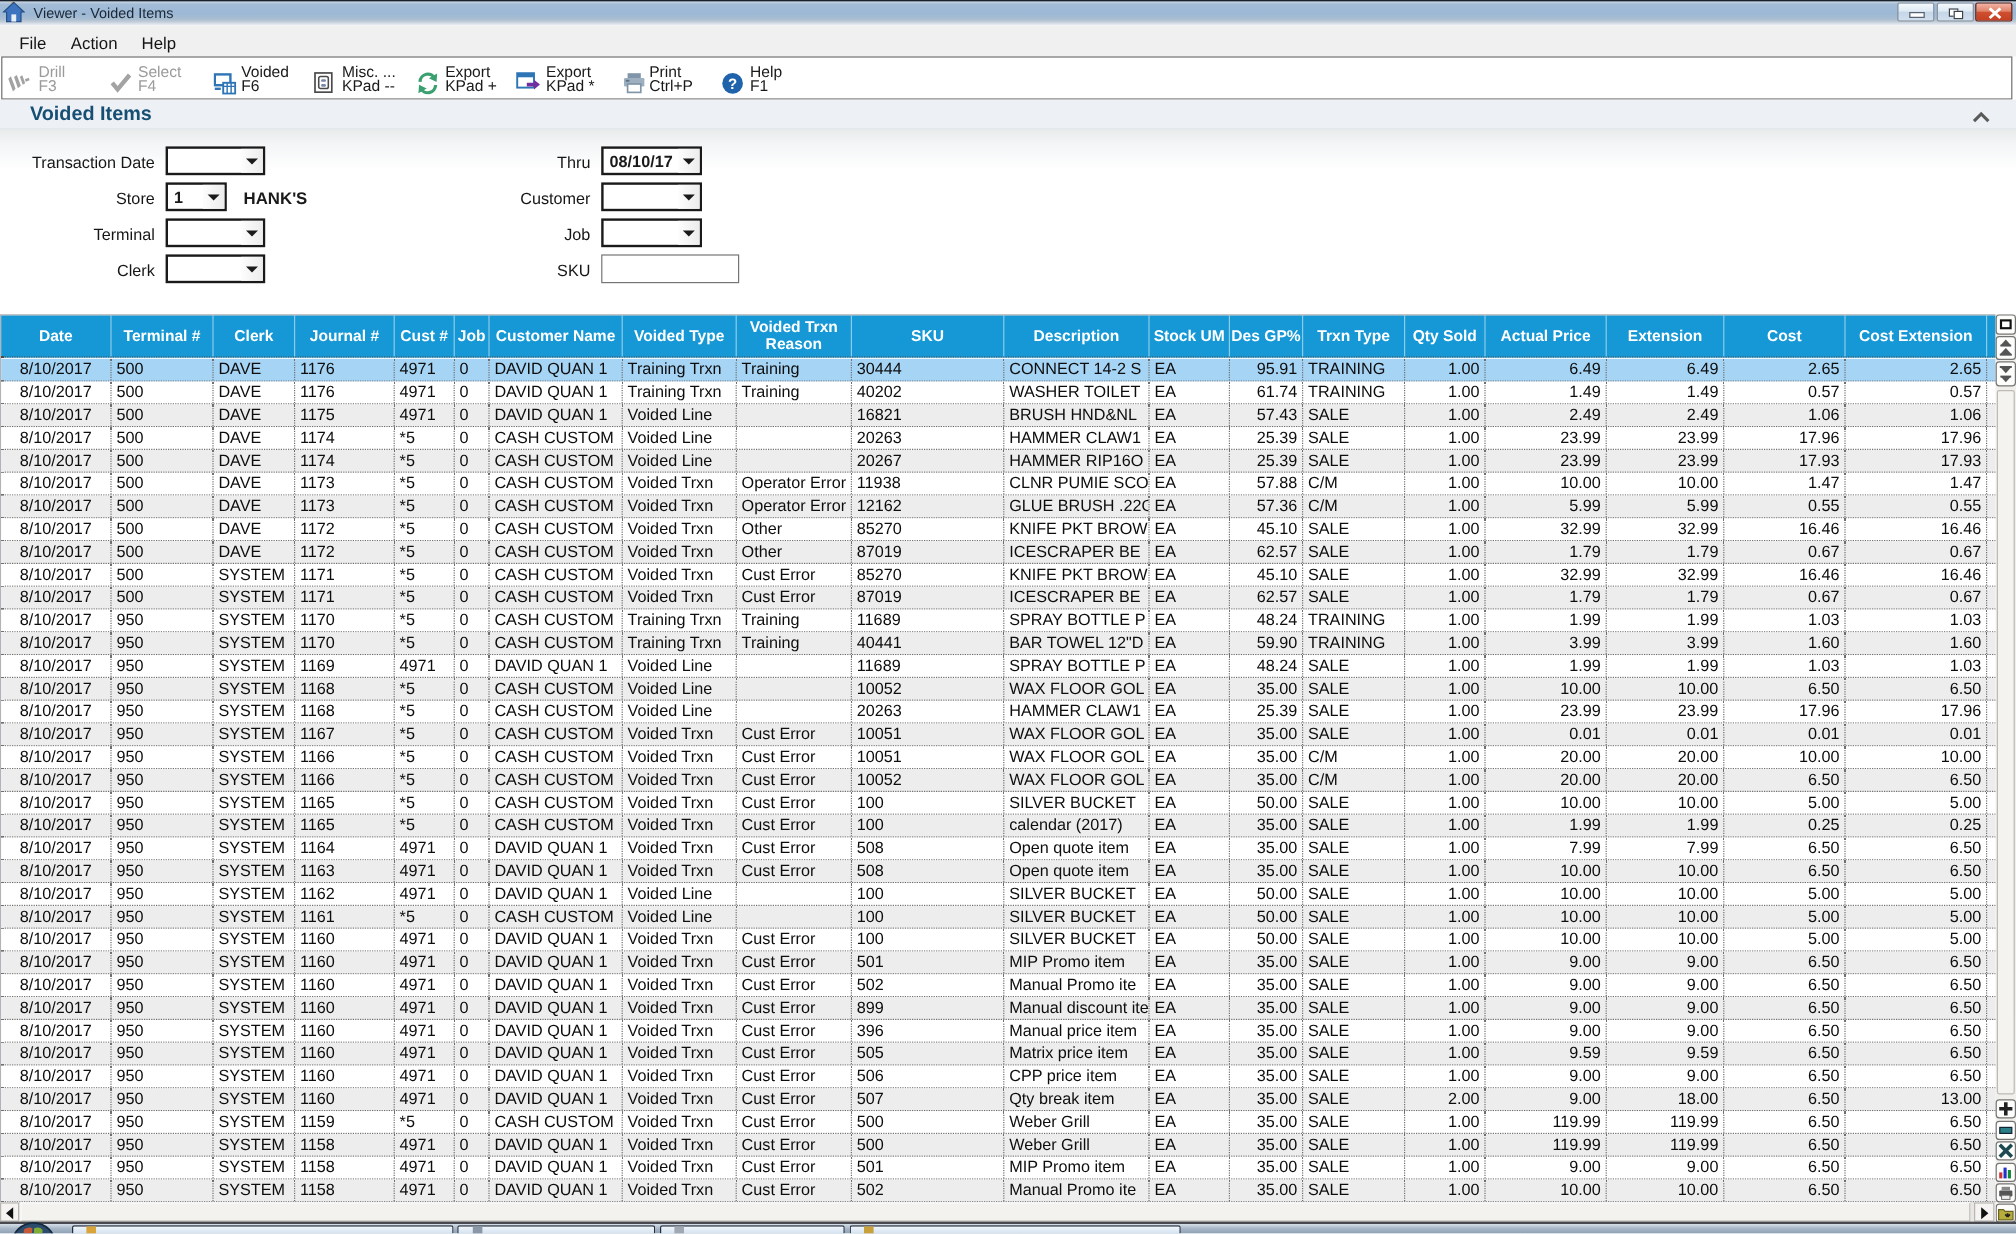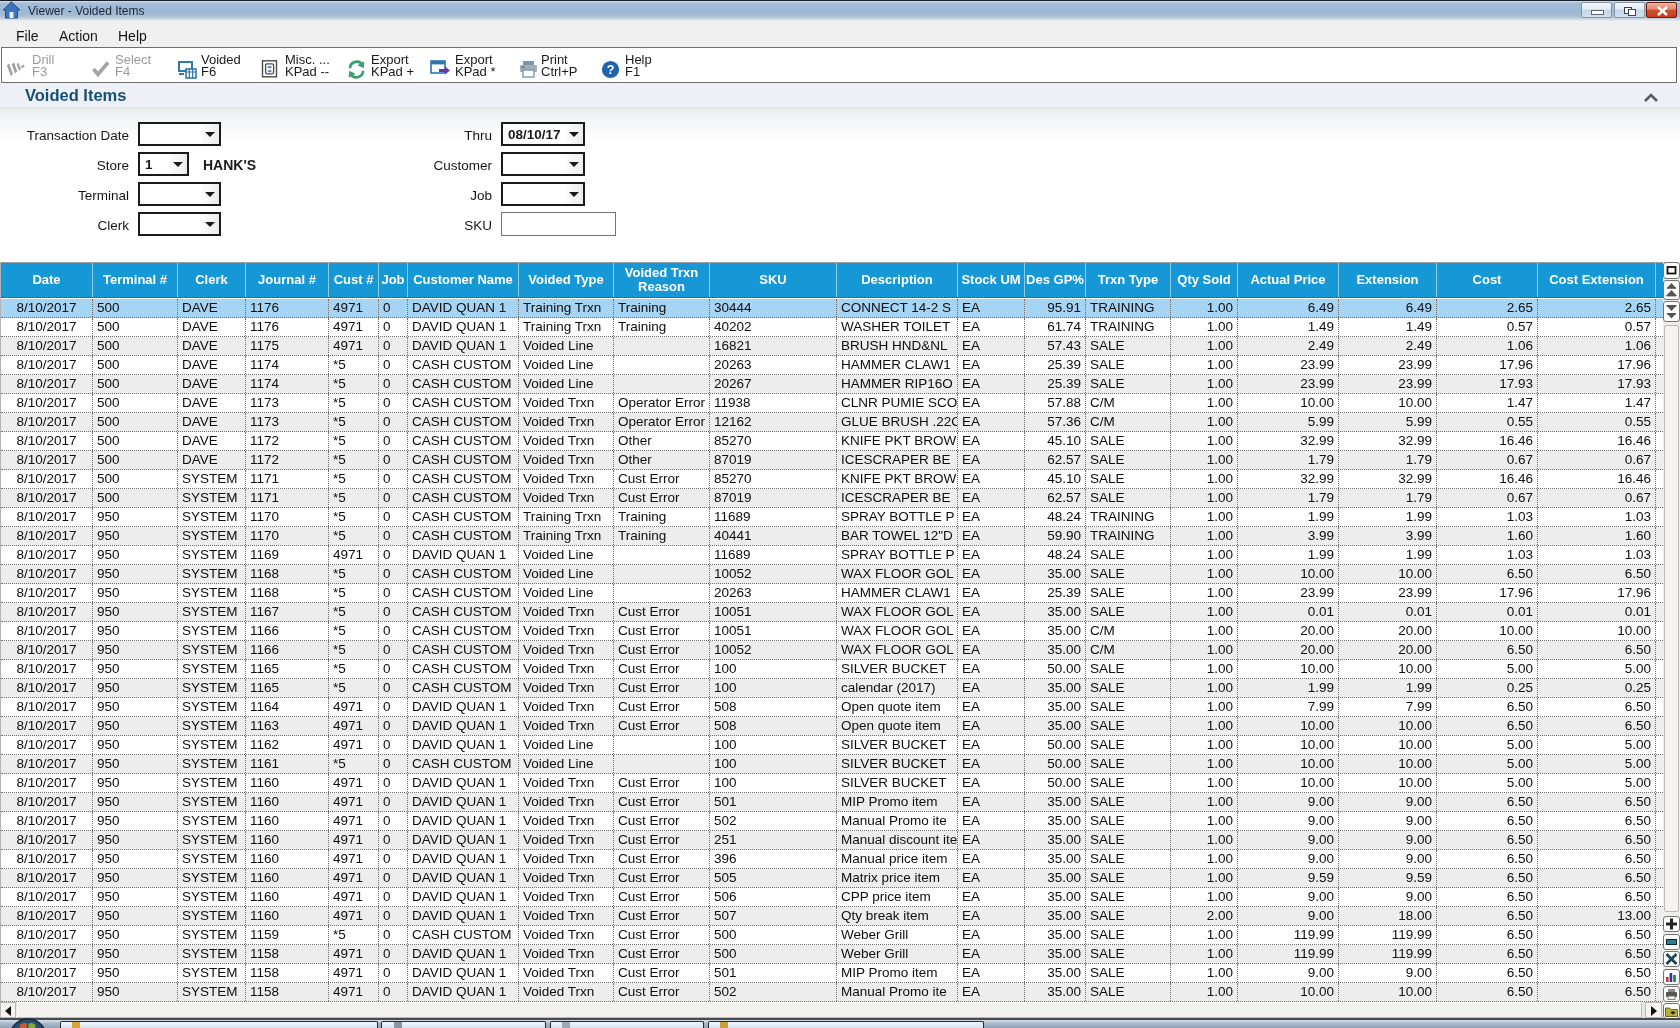--- a/index.html
+++ b/index.html
@@ -888,21 +888,21 @@
 <div class="row g">
         <div class="c ac bd" style="width:92px">8/10/2017</div>
         <div class="c al bd" style="width:85px">950</div>
         <div class="c al bd" style="width:68px">SYSTEM</div>
         <div class="c al bd" style="width:83px">1160</div>
         <div class="c al bd" style="width:50px">4971</div>
         <div class="c al bd" style="width:29px">0</div>
         <div class="c al bd" style="width:111px">DAVID QUAN 1</div>
         <div class="c al bd" style="width:95px">Voided Trxn</div>
         <div class="c al bd" style="width:96px">Cust Error</div>
-        <div class="c al bd" style="width:127px">251</div>
+        <div class="c al bd" style="width:127px">899</div>
         <div class="c al bd" style="width:121px">Manual discount ite</div>
         <div class="c al bd" style="width:67px">EA</div>
         <div class="c ar bd" style="width:61px">35.00</div>
         <div class="c al bd" style="width:85px">SALE</div>
         <div class="c ar bd" style="width:67px">1.00</div>
         <div class="c ar bd" style="width:101px">9.00</div>
         <div class="c ar bd" style="width:98px">9.00</div>
         <div class="c ar bd" style="width:101px">6.50</div>
         <div class="c ar bd" style="width:118px">6.50</div>
         <div class="c al" style="width:7px"></div>

